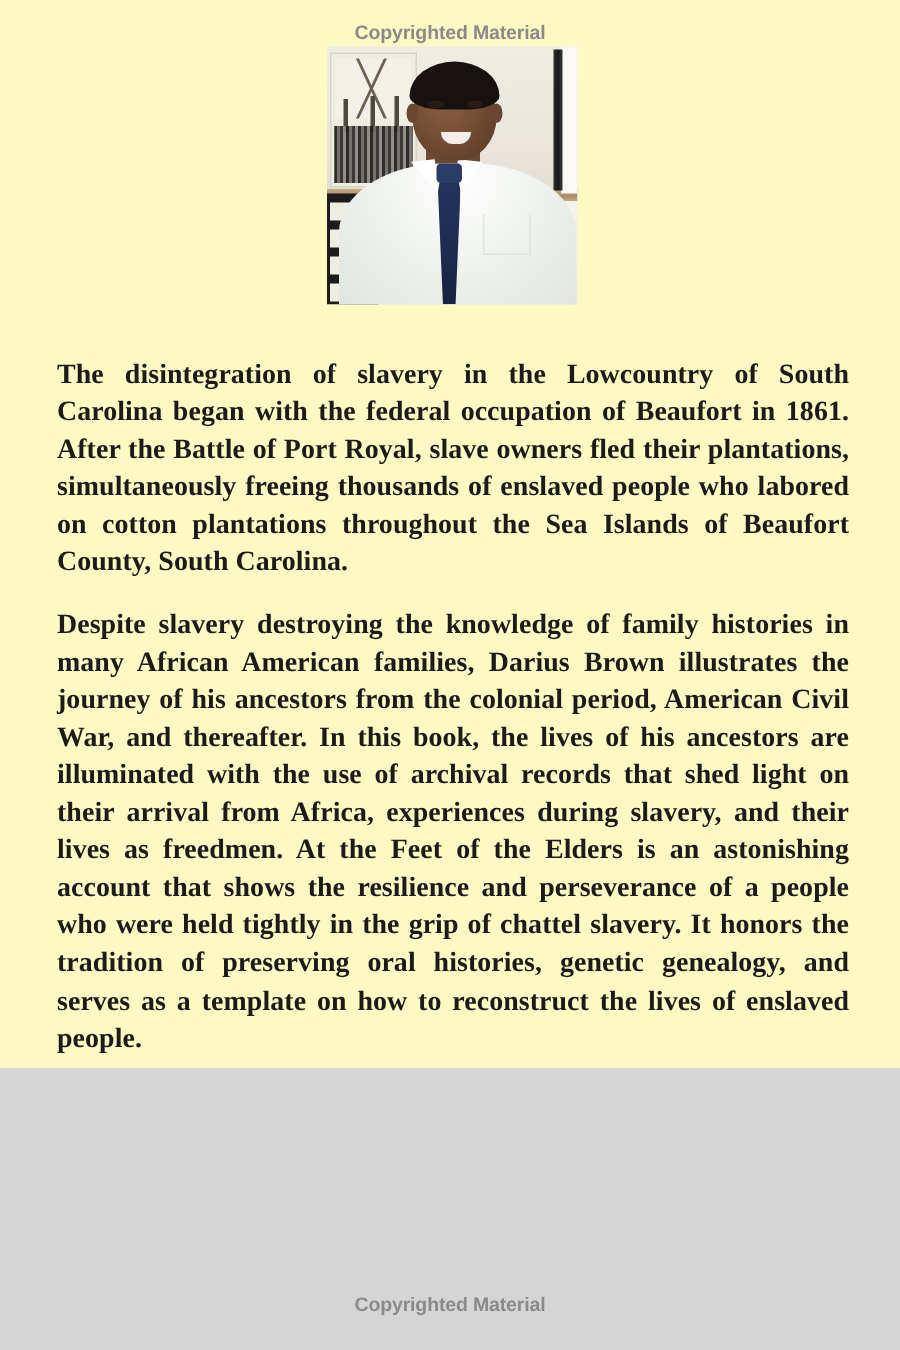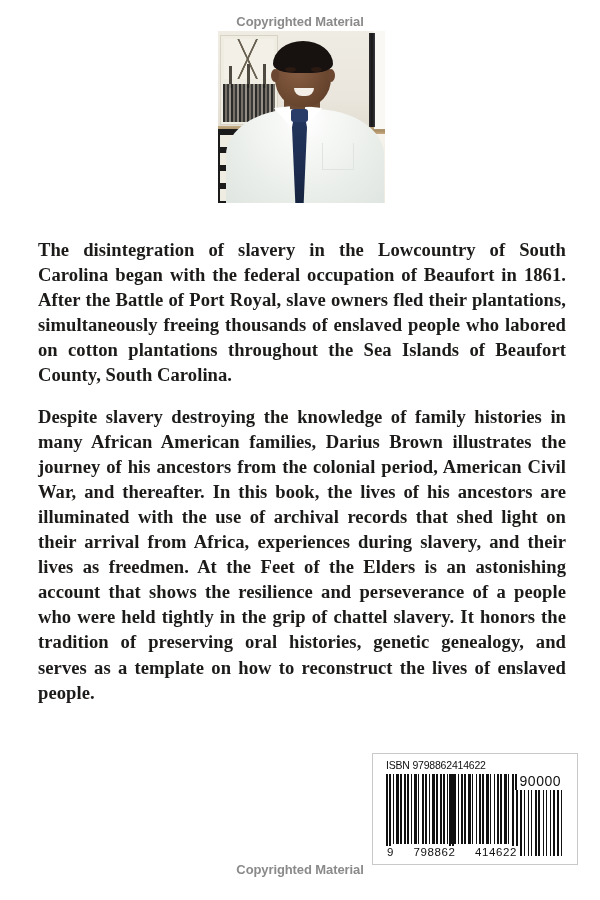--- a/index.html
+++ b/index.html
@@ -11,22 +11,22 @@
     height: 900px;
     background: #d5d5d5;
     font-family: "Liberation Serif", serif;
     overflow: hidden;
     position: relative;
   }
 
   .page {
     position: relative;
     width: 600px;
-    height: 900px;
-    background: #ffffff;
+    height: 712px;
+    background: #fef9c3;
   }
 
   
   .copyright-top {
     position: absolute;
     top: 14px;
     left: 0;
     width: 600px;
     text-align: center;
     font-family: "Liberation Sans", sans-serif;
@@ -344,36 +344,16 @@
       <div class="eye-r"></div>
       <div class="mouth"></div>
     </div>
   </div>
 
   <div class="blurb">
     <p>The disintegration of slavery in the Lowcountry of South Carolina began with the federal occupation of Beaufort in 1861. After the Battle of Port Royal, slave owners fled their plantations, simultaneously freeing thousands of enslaved people who labored on cotton plantations throughout the Sea Islands of Beaufort County, South Carolina.</p>
     <p>Despite slavery destroying the knowledge of family histories in many African American families, Darius Brown illustrates the journey of his ancestors from the colonial period, American Civil War, and thereafter. In this book, the lives of his ancestors are illuminated with the use of archival records that shed light on their arrival from Africa, experiences during slavery, and their lives as freedmen. At the Feet of the Elders is an astonishing account that shows the resilience and perseverance of a people who were held tightly in the grip of chattel slavery. It honors the tradition of preserving oral histories, genetic genealogy, and serves as a template on how to reconstruct the lives of enslaved people.</p>
   </div>
 
-  <div class="barcode-box">
-    <div class="isbn-label">ISBN 9798862414622</div>
-    <div class="addon-label">90000</div>
-
-    <div class="bars-main"></div>
-    <div class="guard" style="left:13px;"></div>
-    <div class="guard" style="left:16px;"></div>
-    <div class="guard" style="left:76px;"></div>
-    <div class="guard" style="left:79px;"></div>
-    <div class="guard" style="left:139px;"></div>
-    <div class="guard" style="left:142px;"></div>
-
-    <div class="bars-addon"></div>
-
-    <div class="digits">
-      <span>9</span>
-      <span>798862</span>
-      <span>414622</span>
-    </div>
-  </div>
 
   <div class="copyright-bottom">Copyrighted Material</div>
 
 </div>
 
 </body></html>

